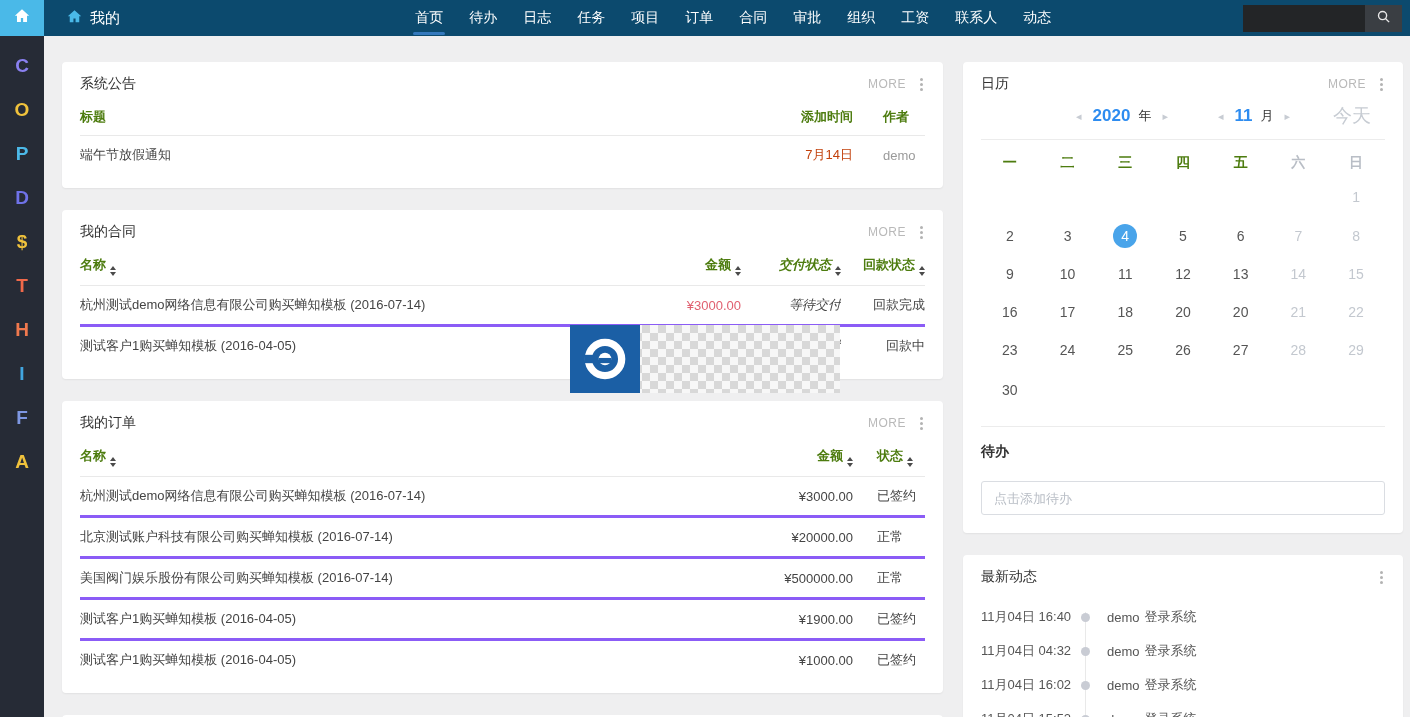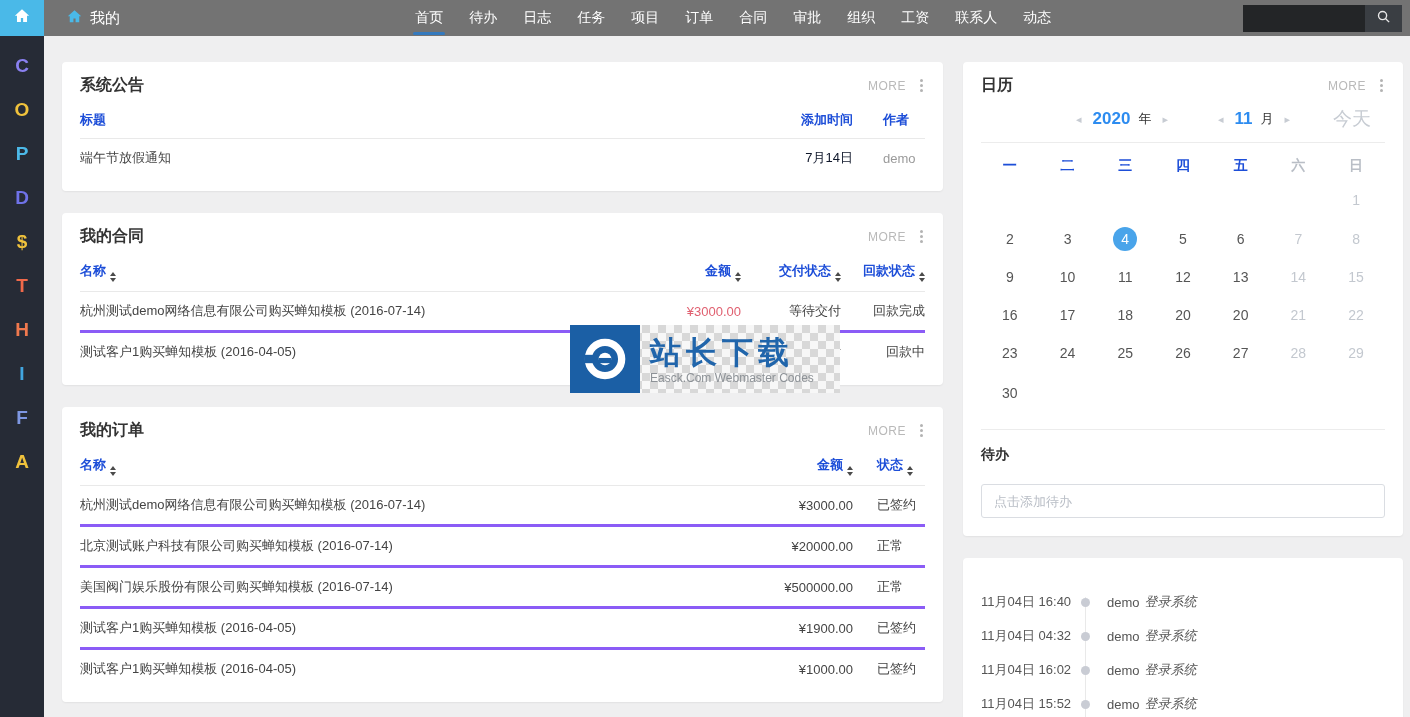--- a/index.html
+++ b/index.html
@@ -1,20 +1,20 @@
 <!DOCTYPE html>
 <html><head>
 <meta charset="utf-8">
 <style>
   * { margin:0; padding:0; box-sizing:border-box; }
   html,body { width:1410px; height:717px; overflow:hidden; background:#efeff0;
               font-family:"Liberation Sans","DejaVu Sans",sans-serif; }
 
   
-  .navbar { position:fixed; top:0; left:0; width:1410px; height:36px; background:#737373;
+  .navbar { position:fixed; top:0; left:0; width:1410px; height:36px; background:#0c4a6e;
             display:flex; align-items:center; z-index:60; }
   .brand-sq { width:44px; height:36px; background:#4ab9e8; display:flex; align-items:center;
               justify-content:center; cursor:pointer; flex:none; }
   .brand { display:flex; align-items:center; gap:7px; margin-left:22px; color:#fff;
            font-size:15px; flex:none; }
   .topnav { position:absolute; left:52%; transform:translateX(-50%); display:flex; gap:0;
             height:38px; align-items:stretch; }
   .nav-item { color:#fff; font-size:14px; display:flex; align-items:center; padding:0 13px;
               position:relative; cursor:pointer; white-space:nowrap; }
   .nav-item.active::after { content:""; position:absolute; left:11px; right:11px; bottom:2px;
@@ -32,35 +32,35 @@
               font-weight:bold; font-size:19px; cursor:pointer; }
 
   
   main { margin:36px 0 0 44px; padding:26px 7px 0 18px; display:flex; gap:20px; }
   .col-left { flex:1; min-width:0; }
   .col-right { width:440px; flex:none; }
 
   .card { background:#fff; border-radius:4px; box-shadow:0 1px 2px rgba(0,0,0,.06);
           margin-bottom:22px; padding:13px 18px 14px; }
   .card-head { display:flex; align-items:center; }
-  .card-title { font-weight:bold; font-size:16px; color:#333; }
+  .card-title { font-weight:normal; font-size:14px; color:#333; }
   .head-right { margin-left:auto; display:flex; align-items:center; gap:12px; }
   .more { color:#b9b9b9; font-size:12px; cursor:pointer; letter-spacing:.5px; }
   .kebab { display:flex; flex-direction:column; gap:2px; cursor:pointer; padding:2px; }
   .kebab i { width:3px; height:3px; border-radius:50%; background:#b3b3b3; }
 
   
   table { width:100%; border-collapse:collapse; font-size:13px; color:#444; margin-top:6px; }
-  th { font-weight:bold; color:#1d4ed8; text-align:left; padding:9px 0 9px; border-bottom:1px solid #e9e9e9;
+  th { font-weight:bold; color:#4d7c0f; text-align:left; padding:9px 0 9px; border-bottom:1px solid #e9e9e9;
        white-space:nowrap; }
   td { padding:10px 0; white-space:nowrap; overflow:hidden; text-overflow:ellipsis; }
   tbody tr + tr td { border-top:3px solid #8b5cf6; }
   .r { text-align:right; }
   .c-time  { width:120px; } .c-author { width:72px; padding-left:30px !important; }
-  .c-amt   { width:112px;text-align:right; } .c-dlv { width:100px; } .c-pay { width:84px; }
+  .c-amt   { width:112px;text-align:right; } .c-dlv { width:100px;font-style:italic; } .c-pay { width:84px; }
   .c-status{ width:72px; padding-left:24px !important; }
   .red { color:#e06070; }
   .sort { display:inline-flex; flex-direction:column; margin-left:4px; vertical-align:-1px; }
   .sort i { width:0; height:0; border-left:3.5px solid transparent; border-right:3.5px solid transparent; }
   .sort .up { border-bottom:4px solid #4a4a4a; margin-bottom:2px; }
   .sort .dn { border-top:4px solid #4a4a4a; }
 
   
   .cal-nav { display:flex; align-items:center; justify-content:center; gap:8px; padding:13px 0 13px;
              font-size:13px; color:#333; position:relative; border-bottom:1px solid #ececec; }
@@ -88,21 +88,21 @@
 
   
   .timeline { position:relative; margin-top:14px; }
   .timeline::before { content:""; position:absolute; left:104px; top:12px; bottom:-30px;
                       width:1px; background:#e9e9e9; }
   .act-row { display:flex; align-items:center; padding:8px 0; font-size:13px; color:#555; }
   .act-time { width:100px; flex:none; }
   .act-dot { width:9px; height:9px; border-radius:50%; background:#c9ccd4; flex:none;
              position:relative; z-index:1; margin-right:17px; }
   .act-user { margin-right:5px; }
-  .act-action { font-style:italic; cursor:pointer; }
+  .act-action { cursor:pointer; }
 
   
   .watermark { position:absolute; left:570px; top:325px; width:270px; height:68px; display:flex;
                z-index:40;
                background:conic-gradient(#d8d8d8 25%, #f7f7f7 0 50%, #d8d8d8 0 75%, #f7f7f7 0) 0 0/16px 16px; }
   .wm-logo { width:70px; height:68px; background:#1b5fa5; flex:none; display:flex;
              align-items:center; justify-content:center; }
   .wm-text { flex:1; padding:3px 6px 0 10px; display:flex; flex-direction:column; justify-content:center; }
   .wm-title { color:#2065ab; font-size:31px; font-weight:bold; letter-spacing:5px; line-height:1.08;
               white-space:nowrap; }
@@ -187,21 +187,21 @@
         <thead>
             <tr>
           <th>标题</th>
           <th class="r c-time">添加时间</th>
           <th class="c-author">作者</th>
         </tr>
           </thead>
         <tbody>
           <tr>
             <td>端午节放假通知</td>
-            <td class="r c-time" style="color:#0f172a">7月14日</td>
+            <td class="r c-time" style="color:#c2410c">7月14日</td>
             <td class="c-author" style="color:#9a9a9a">demo</td>
           </tr>
         </tbody>
       </table>
     </section>
 
     <section class="card">
       <div class="card-head">
         <span class="card-title">我的合同</span>
         <span class="head-right">
@@ -414,20 +414,30 @@
         </tbody>
       </table>
 
       <div class="todo-sec">
         <div class="todo-title">待办</div>
         <input class="todo-input" placeholder="点击添加待办" style="">
       </div>
     </section>
 
     <section class="card">
+      <div class="card-head">
+        <span class="card-title">最新动态</span>
+        <span class="head-right">
+          <span class="kebab">
+              <i></i>
+              <i></i>
+              <i></i>
+            </span>
+        </span>
+      </div>
       <div class="timeline">
         <div class="act-row">
           <span class="act-time">11月04日 16:40</span>
           <span class="act-dot"></span>
           <span class="act-user">demo</span>
           <span class="act-action">登录系统</span>
         </div>
         <div class="act-row">
           <span class="act-time">11月04日 04:32</span>
           <span class="act-dot"></span>
@@ -454,17 +464,13 @@
 
 <div class="watermark">
   <div class="wm-logo">
     <svg width="50" height="50" viewBox="0 0 48 48">
       <circle cx="24" cy="24" r="16" fill="none" stroke="#ffffff" stroke-width="7"></circle>
       <rect x="4" y="20" width="22" height="8" fill="#1b5fa5"></rect>
       <circle cx="24" cy="24" r="6" fill="#ffffff"></circle>
       <rect x="18" y="23" width="12" height="5" fill="#1b5fa5"></rect>
     </svg>
   </div>
-  <div class="wm-text">
-    <div class="wm-title">站长下载</div>
-    <div class="wm-sub">Easck.Com Webmaster Codes</div>
-  </div>
 </div>
 
 </body></html>

